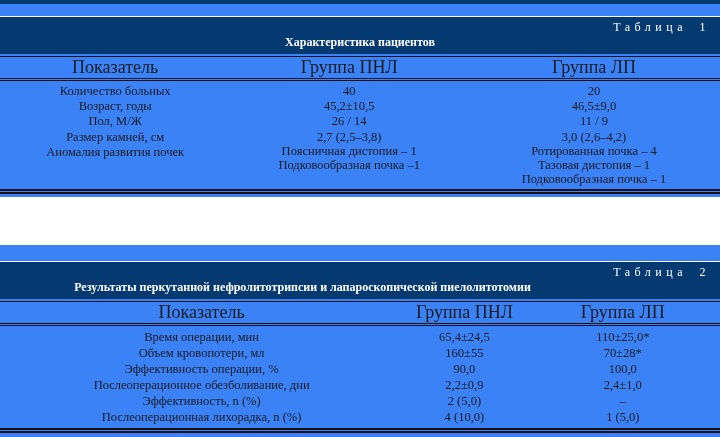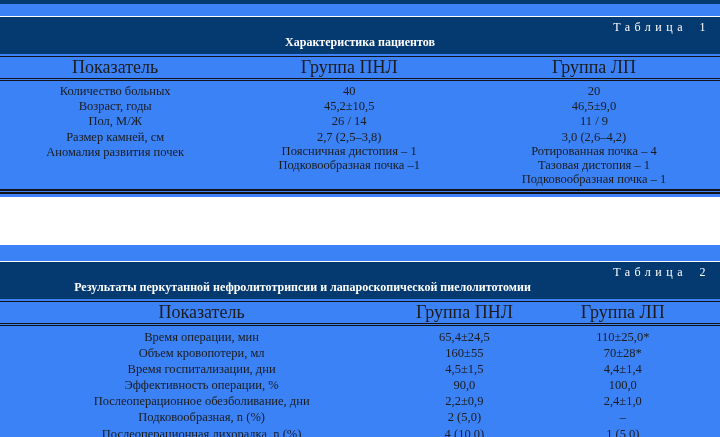--- a/index.html
+++ b/index.html
@@ -166,36 +166,31 @@
           <td>Время операции, мин</td>
           <td>65,4±24,5</td>
           <td>110±25,0*</td>
         </tr>
         <tr>
           <td>Объем кровопотери, мл</td>
           <td>160±55</td>
           <td>70±28*</td>
         </tr>
         <tr>
-          <td>Время госпитализации, дни</td>
-          <td>4,5±1,5</td>
-          <td>4,4±1,4</td>
-        </tr>
-        <tr>
           <td>Эффективность операции, %</td>
           <td>90,0</td>
           <td>100,0</td>
         </tr>
         <tr>
           <td>Послеоперационное обезболивание, дни</td>
           <td>2,2±0,9</td>
           <td>2,4±1,0</td>
         </tr>
         <tr>
-          <td>Подковообразная, n (%)</td>
+          <td>Эффективность, n (%)</td>
           <td>2 (5,0)</td>
           <td>–</td>
         </tr>
         <tr>
           <td>Послеоперационная лихорадка, n (%)</td>
           <td>4 (10,0)</td>
           <td>1 (5,0)</td>
         </tr>
       </tbody>
     </table>

